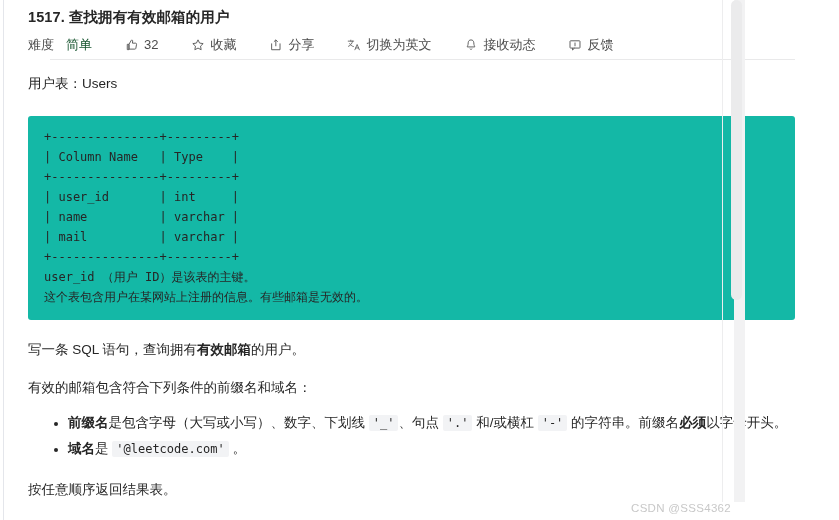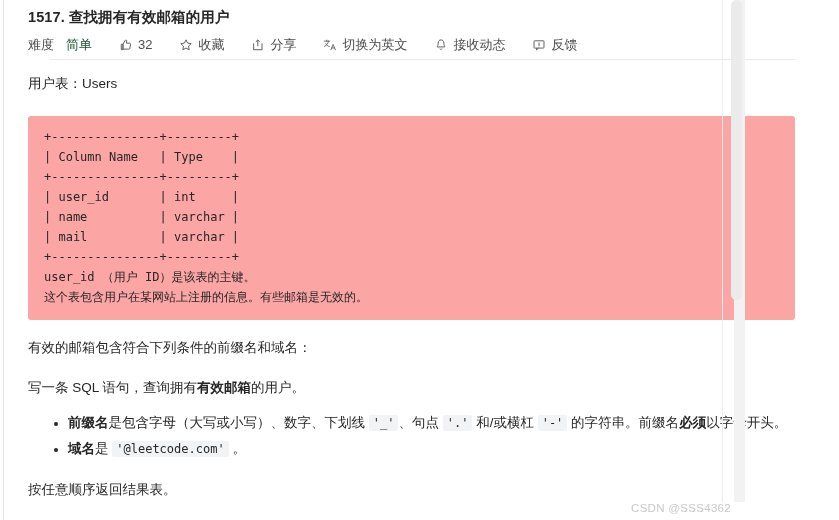--- a/index.html
+++ b/index.html
@@ -63,21 +63,21 @@
     font-weight: bold;
     color: #262626;
     letter-spacing: 0.1px;
     line-height: 20px;
   }
 
   .toolbar {
     display: flex;
     align-items: center;
     padding: 9px 0 0 24px;
-    gap: 2px;
+    gap: 8px;
     font-size: 13px;
     color: #4c4c4c;
   }
   .tb-item {
     display: flex;
     align-items: center;
     gap: 5px;
     margin-right: 25px;
     white-space: nowrap;
     line-height: 18px;
@@ -119,21 +119,21 @@
     margin-top: 20px;
     font-size: 13.5px;
     color: #262626;
     line-height: 20px;
   }
   .table-name .tn-en { font-family: Liberation Sans, sans-serif; }
 
   .codeblock {
     margin-top: 22px;
     margin-right: 17px;
-    background: #fca5a5;
+    background: #14b8a6;
     border-radius: 3px;
     padding: 11px 16px 13px 16px;
     font-family: "DejaVu Sans Mono", "Liberation Mono", monospace;
     font-size: 12px;
     line-height: 20px;
     color: #262626;
     white-space: pre;
     overflow: hidden;
   }
   .codeblock .cb-line { white-space: pre; }
@@ -275,23 +275,23 @@
       <div class="codeblock"><span class="cb-line">+---------------+---------+</span>
 <span class="cb-line">| Column Name   | Type    |</span>
 <span class="cb-line">+---------------+---------+</span>
 <span class="cb-line">| user_id       | int     |</span>
 <span class="cb-line">| name          | varchar |</span>
 <span class="cb-line">| mail          | varchar |</span>
 <span class="cb-line">+---------------+---------+</span>
 <span class="cb-cjk">user_id （用户 ID）是该表的主键。</span>
 <span class="cb-cjk">这个表包含用户在某网站上注册的信息。有些邮箱是无效的。</span></div>
 
+      <p class="para"><span>写一条 SQL 语句，查询拥有</span><b>有效邮箱</b><span>的用户。</span></p>
+
       <p class="para tight">有效的邮箱包含符合下列条件的前缀名和域名：</p>
-
-      <p class="para"><span>写一条 SQL 语句，查询拥有</span><b>有效邮箱</b><span>的用户。</span></p>
 
       <ul class="rules">
         <li><b>前缀名</b><span>是包含字母（大写或小写）、数字、下划线 </span><code class="inline">'_'</code><span>、句点 </span><code class="inline">'.'</code><span> 和/或横杠 </span><code class="inline">'-'</code><span> 的字符串。前缀名</span><b>必须</b><span>以字母开头。</span></li>
         <li><b>域名</b><span>是 </span><code class="inline">'@leetcode.com'</code><span> 。</span></li>
       </ul>
 
       <p class="para">按任意顺序返回结果表。</p>
 
     </div>
 

